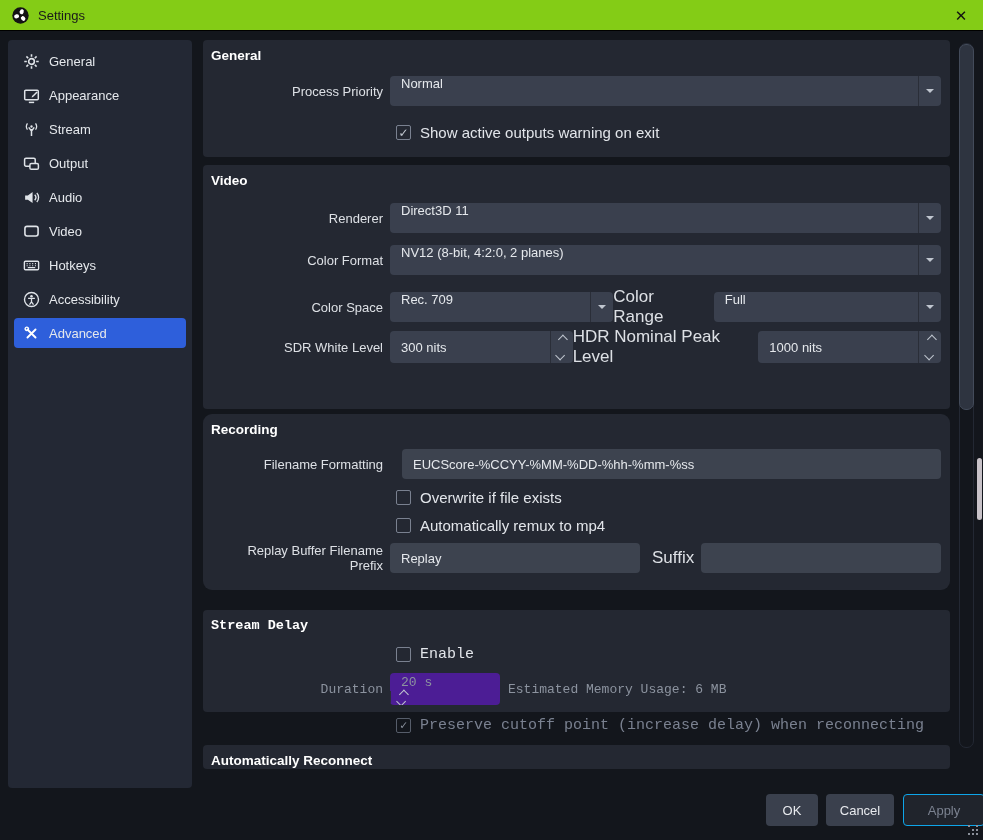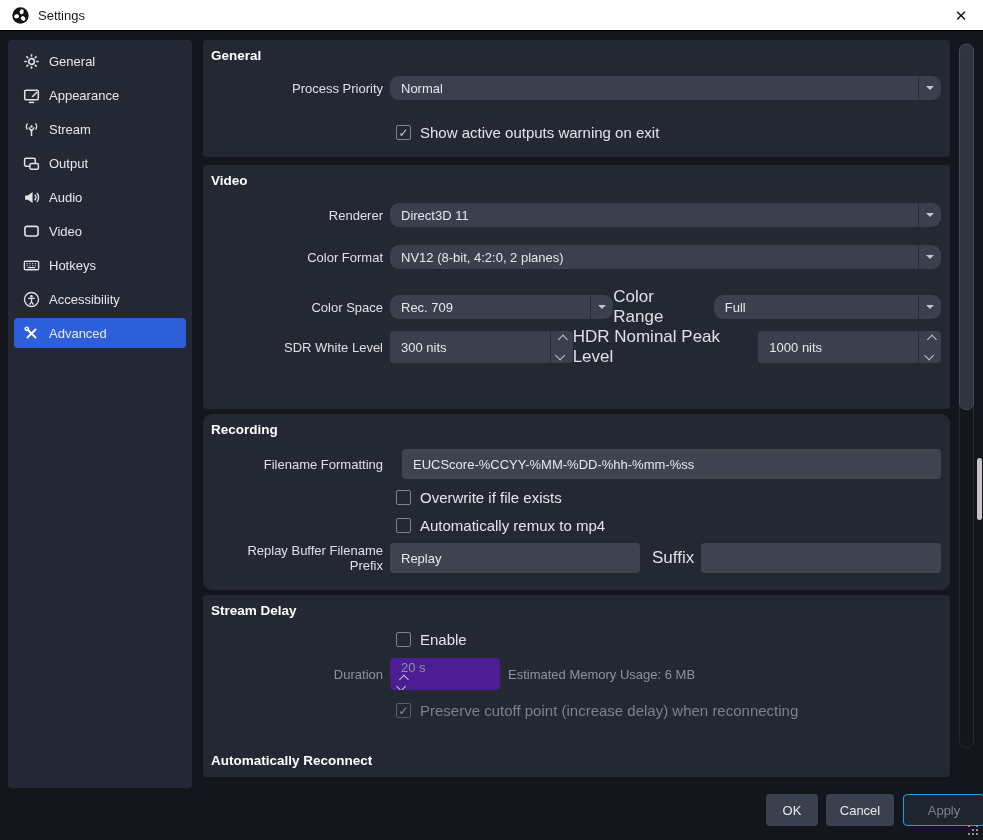--- a/index.html
+++ b/index.html
@@ -1,51 +1,51 @@
 <!DOCTYPE html>
 <html><head>
 <meta charset="utf-8">
 <style>
   * { margin:0; padding:0; box-sizing:border-box; }
   html,body { width:983px; height:840px; }
   body { font-family:"Liberation Sans","DejaVu Sans",sans-serif; background:#000; overflow:hidden; }
   .window { position:relative; width:983px; height:840px; background:#13161c; }
 
   
-  .titlebar { position:absolute; left:0; top:0; width:983px; height:31px; background:#ffffff;
+  .titlebar { position:absolute; left:0; top:0; width:983px; height:31px; background:#84cc16;
     display:flex; align-items:center; border-bottom:1px solid #000; }
   .titlebar .logo { margin-left:12px; width:17px; height:17px; }
   .titlebar .title { margin-left:9px; font-size:13px; color:#1a1a1a; }
   .close-btn { position:absolute; right:0; top:0; width:44px; height:31px; display:flex;
     align-items:center; justify-content:center; font-size:15px; color:#111; cursor:default; }
 
   
   .sidebar { position:absolute; left:8px; top:40px; width:184px; height:748px;
     background:#232834; border-radius:4px; padding:6px 6px; }
   .side-item { display:flex; align-items:center; height:30px; margin-bottom:4px;
     border-radius:4px; padding-left:9px; color:#e5e8ec; font-size:13px; }
   .side-item .icn { width:17px; height:17px; margin-right:9px; flex:0 0 17px; }
   .side-item.selected { background:#2e5fdb; }
 
   
   .card { position:absolute; left:203px; width:747px; background:#242832; border-radius:4px; }
   .card h3 { position:absolute; left:8px; top:8px; font-size:13.5px; font-weight:700; color:#fff; }
   .card-general { top:40px; height:117px; }
   .card-video { top:165px; height:244px; }
   .card-recording { top:414px; height:176px;border-radius:9px; }
-  .card-streamdelay { top:595px; height:182px; }
+  .card-streamdelay { top:610px; height:102px;font-family:Liberation Mono, monospace; }
   .card-autoreconnect { top:745px; height:24px; }
 
   .row { position:absolute; left:8px; right:9px; display:flex; align-items:center; }
   .lbl { width:172px; text-align:right; margin-right:7px; font-size:13px; color:#dde0e5; flex:0 0 172px; }
   .lbl.dis { color:#8c939f; }
   .lbl2 { font-size:17px; color:#dde0e5; margin:0 7px 0 8px; }
 
   
-  .combo { display:flex; align-items:center; height:24px; background:#3a404e; border-radius:9px; overflow:hidden; }
+  .combo { display:flex; height:30px; background:#3a404e; border-radius:4px; overflow:hidden; }
   .combo .val { flex:1; padding-left:11px; font-size:13px; color:#e5e8ec; white-space:nowrap; }
   .combo .arrow { width:23px; align-self:stretch; border-left:1px solid #2a2e38;
     display:flex; align-items:center; justify-content:center; }
   .combo .arrow::after { content:""; border:4.5px solid transparent; border-top-color:#c0c6cf; margin-top:4px; }
   .combo.grow { flex:1; }
 
   
   .tinput { height:30px; background:#3d434f; border-radius:4px; display:flex; align-items:center;
     padding-left:11px; font-size:13px; color:#e5e8ec; white-space:nowrap; }
 

